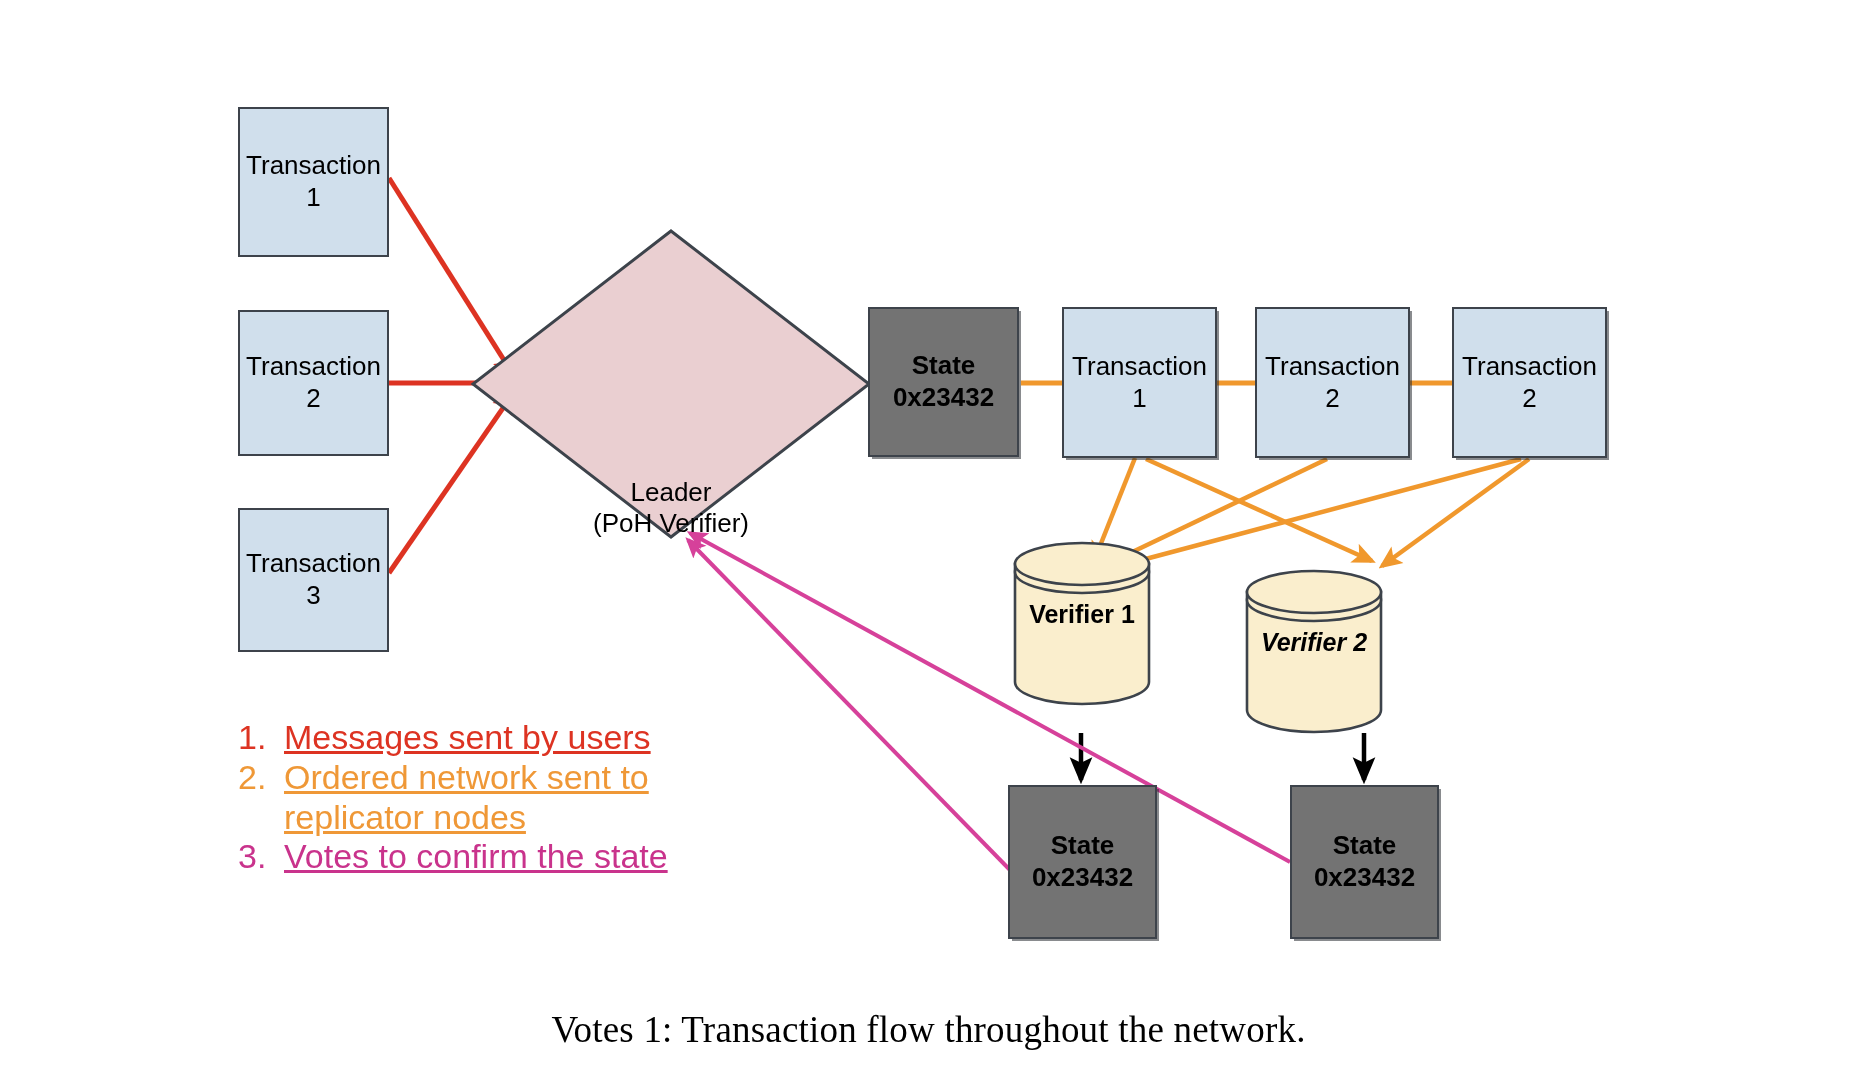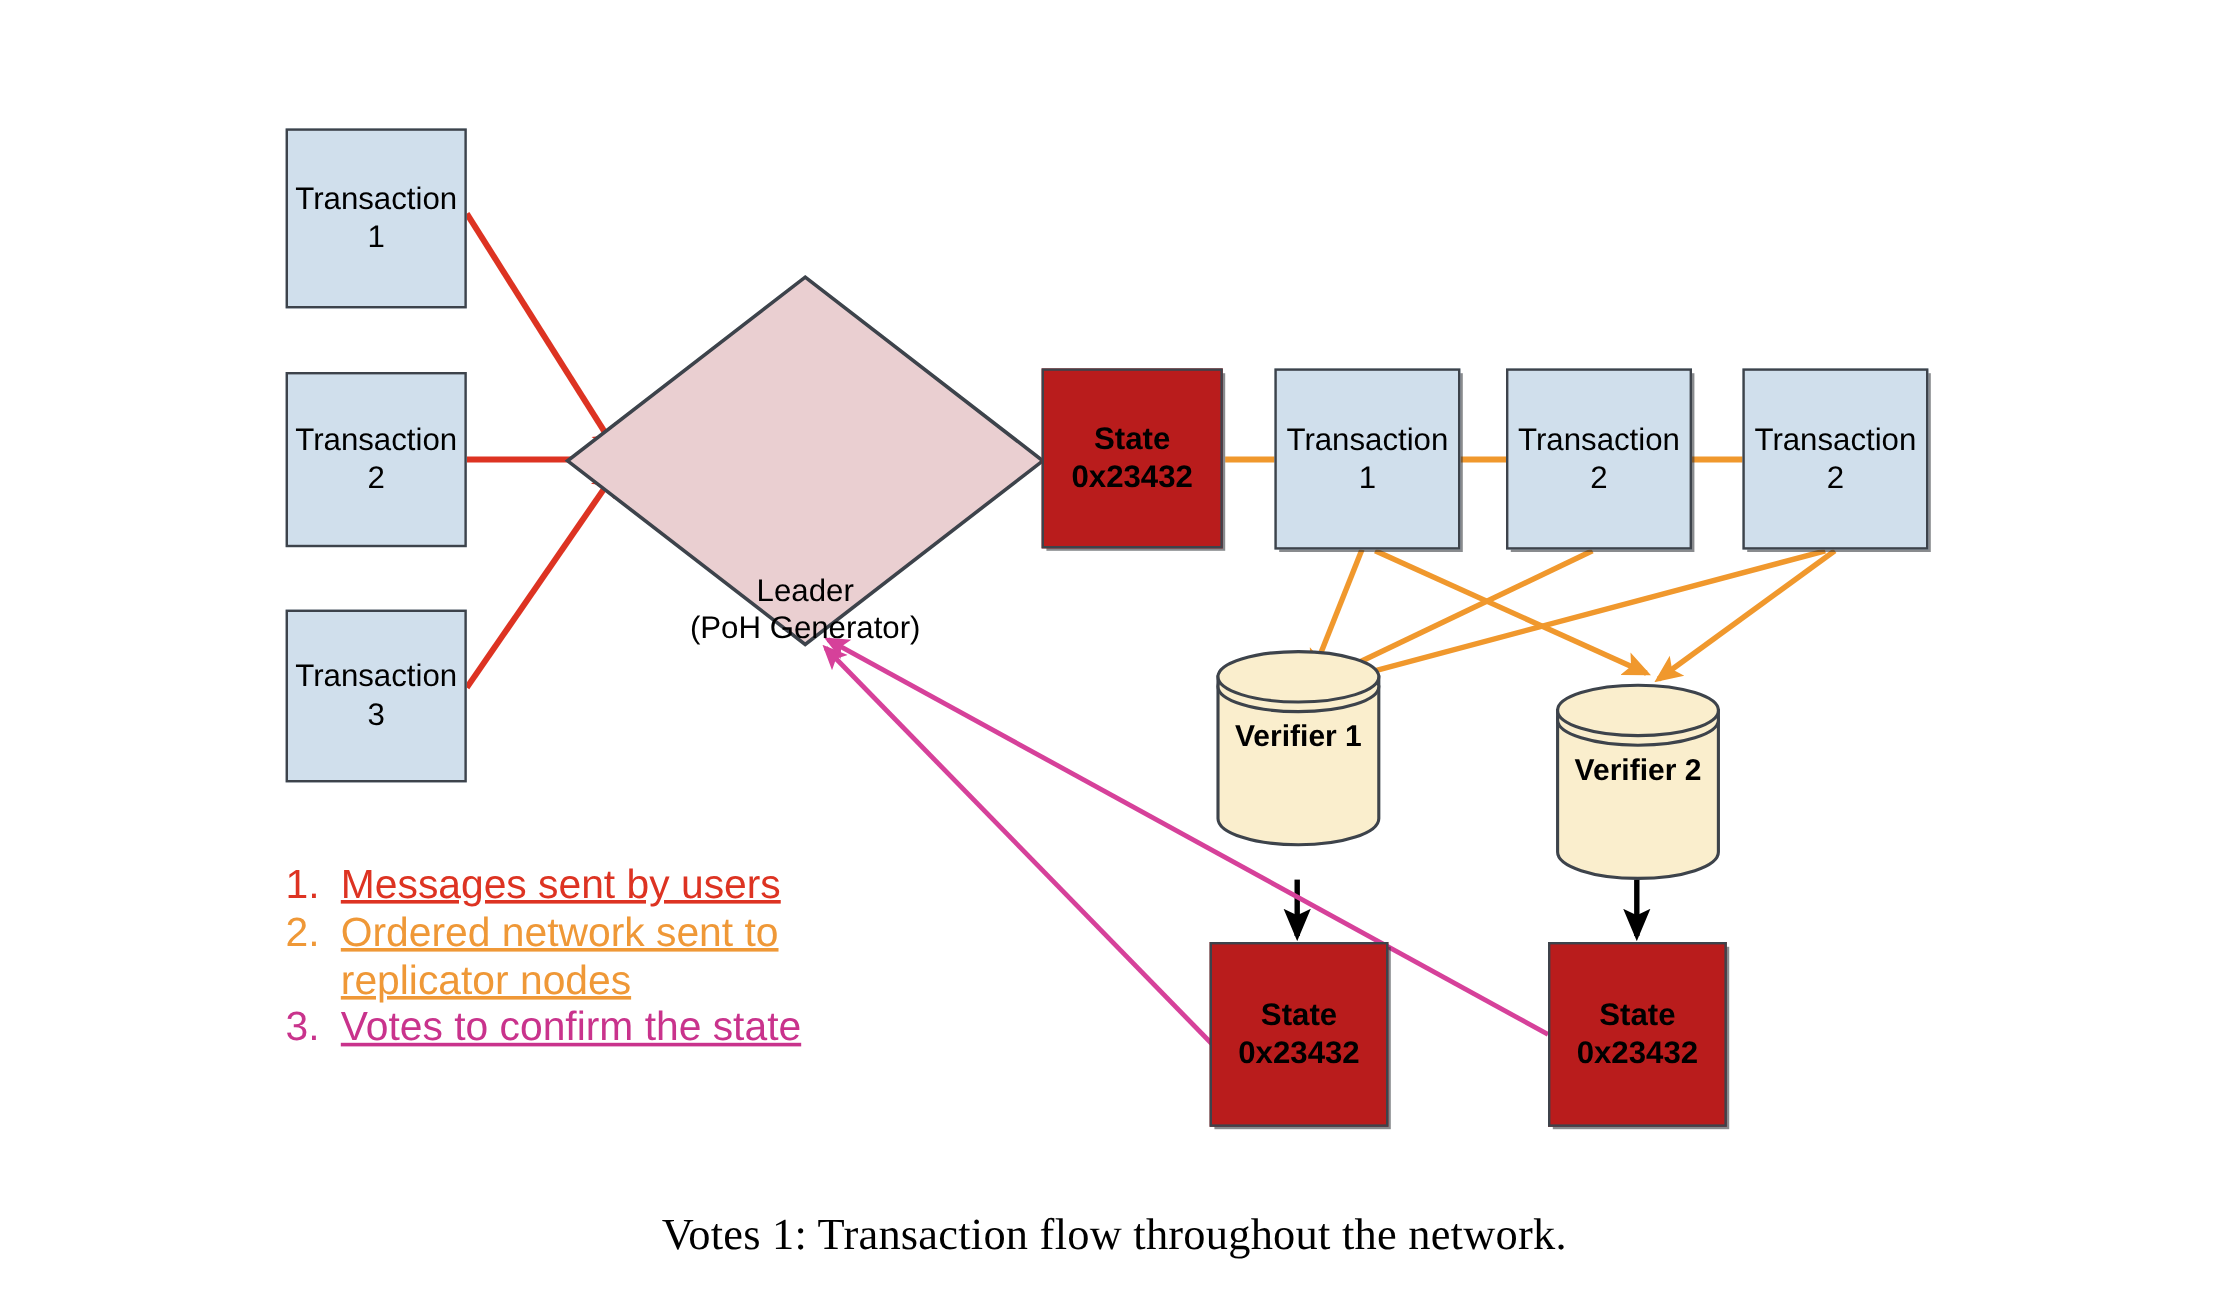--- a/index.html
+++ b/index.html
@@ -42,21 +42,21 @@
   }
   .rect-node.shadowed {
     box-shadow: 3px 3px 0 -1px rgba(40,44,50,0.55);
   }
   .tx-node {
     background: #d0dfec;
     font-size: 26px;
     font-weight: 400;
   }
   .state-node {
-    background: #b91c1c;
+    background: #737373;
     font-size: 26px;
     font-weight: 700;
   }
   .diamond-node {
     font-size: 26px;
     font-weight: 400;
     background: transparent;
     border: none;
     justify-content: flex-end;
   }
@@ -183,21 +183,21 @@
   <div class="node rect-node tx-node" style="left:238px; top:508px; width:151px; height:144px;">
     <span>Transaction</span>
     <span>3</span>
   </div>
 
   <div class="node diamond-node" style="left:470px; top:228px; width:402px; height:312px;">
     <svg class="diamond-shape" viewBox="0 0 402 312" preserveAspectRatio="none">
       <polygon points="201,3 399,156 201,309 3,156" fill="#eacfd1" stroke="#3d434b" stroke-width="3"></polygon>
     </svg>
     <span class="diamond-label">Leader</span>
-    <span class="diamond-label">(PoH Generator)</span>
+    <span class="diamond-label">(PoH Verifier)</span>
   </div>
 
   <div class="node rect-node state-node shadowed" style="left:868px; top:307px; width:151px; height:150px;">
     <span>State</span>
     <span>0x23432</span>
   </div>
 
   <div class="node rect-node tx-node shadowed" style="left:1062px; top:307px; width:155px; height:151px;">
     <span>Transaction</span>
     <span>1</span>
@@ -215,21 +215,21 @@
 
   <div class="node cyl-node" style="left:1012px; top:540px; width:140px; height:170px;">
     <svg class="cyl-shape" viewBox="0 0 140 170" preserveAspectRatio="none">
       <path d="M 3 24 L 3 142 A 67 22 0 0 0 137 142 L 137 24 Z" fill="#faeecd" stroke="#3d434b" stroke-width="2.6"></path>
       <ellipse cx="70" cy="32" rx="67" ry="21" fill="#faeecd" stroke="#3d434b" stroke-width="2.6"></ellipse>
       <ellipse cx="70" cy="24" rx="67" ry="21" fill="#faeecd" stroke="#3d434b" stroke-width="2.6"></ellipse>
     </svg>
     <span class="cyl-label">Verifier 1</span>
   </div>
 
-  <div class="node cyl-node" style="left:1295px; top:568px; width:140px; height:170px;">
+  <div class="node cyl-node" style="left:1244px; top:568px; width:140px; height:170px;font-style:italic;">
     <svg class="cyl-shape" viewBox="0 0 140 170" preserveAspectRatio="none">
       <path d="M 3 24 L 3 142 A 67 22 0 0 0 137 142 L 137 24 Z" fill="#faeecd" stroke="#3d434b" stroke-width="2.6"></path>
       <ellipse cx="70" cy="32" rx="67" ry="21" fill="#faeecd" stroke="#3d434b" stroke-width="2.6"></ellipse>
       <ellipse cx="70" cy="24" rx="67" ry="21" fill="#faeecd" stroke="#3d434b" stroke-width="2.6"></ellipse>
     </svg>
     <span class="cyl-label">Verifier 2</span>
   </div>
 
   <div class="node rect-node state-node shadowed" style="left:1008px; top:785px; width:149px; height:154px;">
     <span>State</span>

